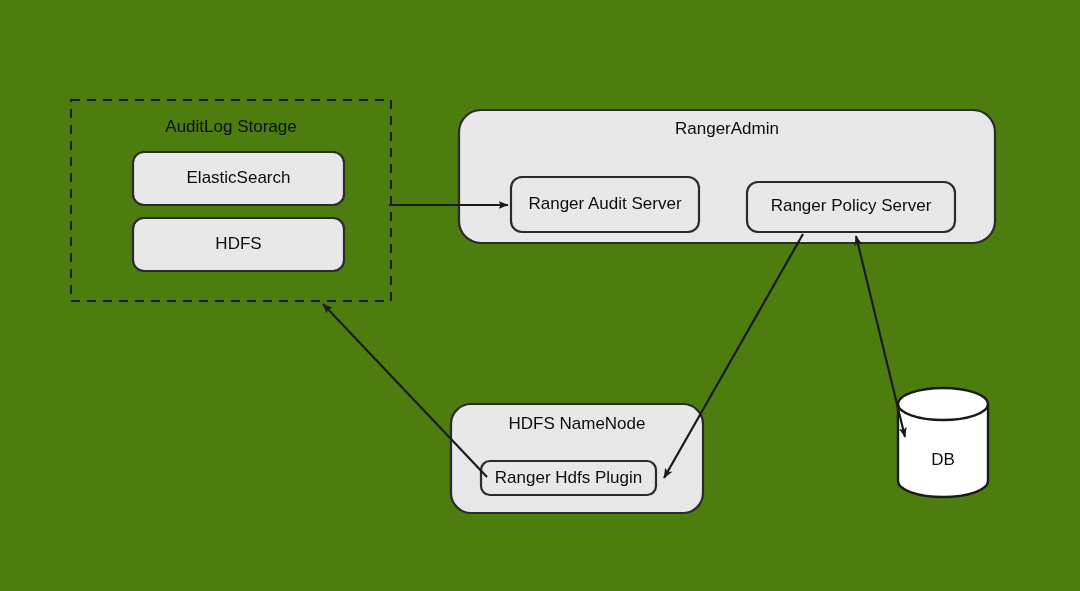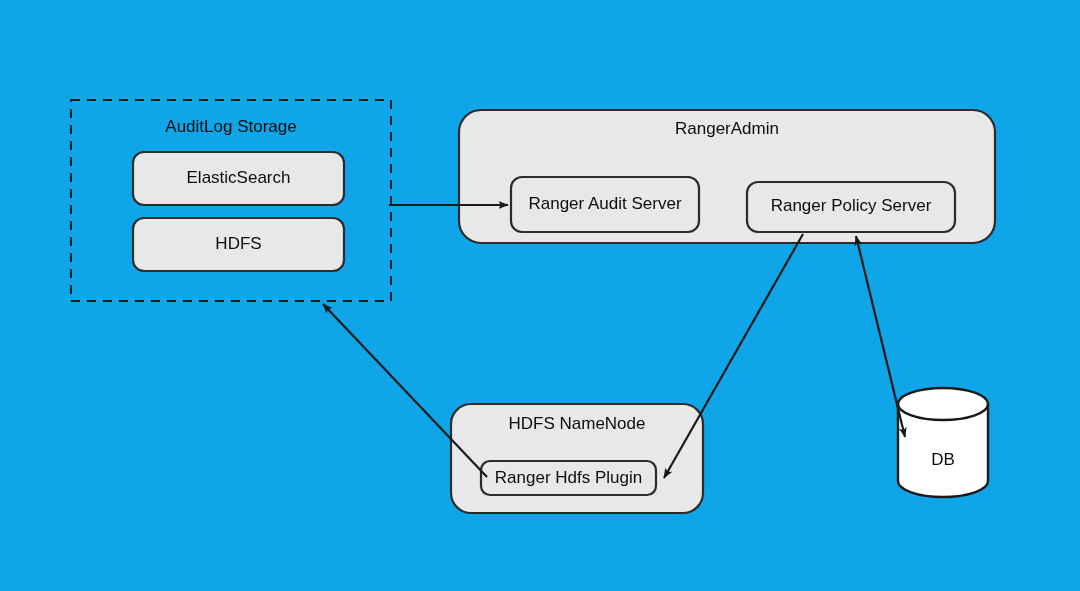--- a/index.html
+++ b/index.html
@@ -10,21 +10,21 @@
   body {
     width: 1080px;
     height: 591px;
     font-family: "Liberation Sans", sans-serif;
     overflow: hidden;
   }
   #diagram-root {
     position: relative;
     width: 1080px;
     height: 591px;
-    background: #0ea5e9;
+    background: #4d7c0f;
   }
   svg#diagram-svg {
     display: block;
     width: 1080px;
     height: 591px;
   }
   .node-fill {
     fill: #e8e8e8;
     stroke: #2b2b2b;
     stroke-width: 2.2;

